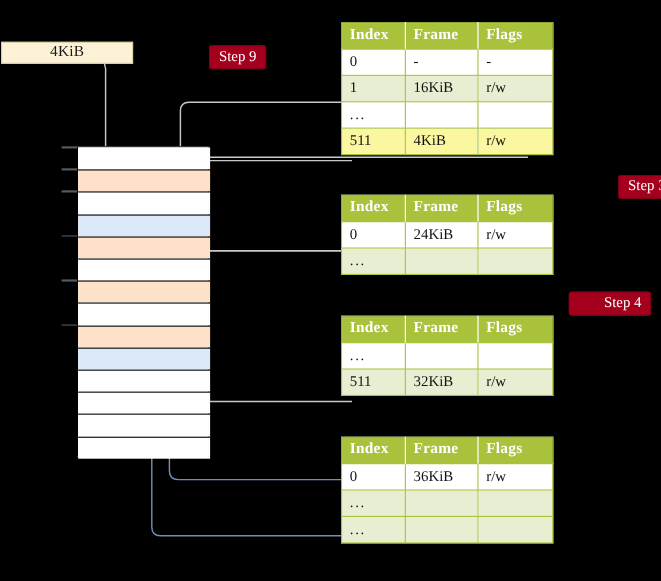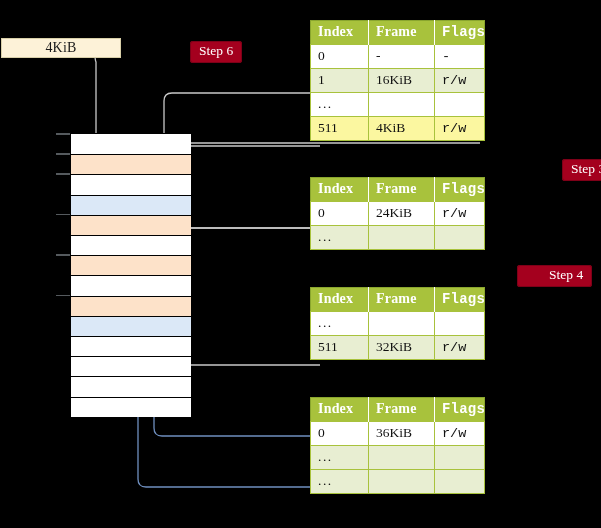--- a/index.html
+++ b/index.html
@@ -98,21 +98,21 @@
     white-space: nowrap;
     overflow: hidden;
   }
   .ptable tr.alt td { background: #e8eed2; }
   .ptable tr.plain td { background: #ffffff; }
   .hl { background: #fbf7a0 !important; }
   .dots { letter-spacing: 1.5px; }
 
   .c-idx { width: 58px; }
   .c-frm { width: 66px; }
-  .c-flg { width: 50px; font-family: Liberation Mono, monospace; }
+  .c-flg { width: 68px; }
 </style>
 </head>
 <body>
 
 <div id="stage">
 
   <svg id="wires" viewBox="0 0 601 528" xmlns="http://www.w3.org/2000/svg">
     <defs>
       <marker id="ag" markerWidth="9" markerHeight="9" refX="4.5" refY="7.4" orient="auto-start-reverse" markerUnits="userSpaceOnUse">
         <path d="M0.6,0.8 L4.5,7.8 L8.4,0.8 L4.5,3.0 Z" fill="#c9c9c9"></path>
@@ -165,21 +165,21 @@
     </div>
   <div id="ticks">
       <div class="tick" style="top: 133px;"></div>
       <div class="tick" style="top: 153.2px;"></div>
       <div class="tick" style="top: 173.4px;"></div>
       <div class="tick" style="top: 213.8px;"></div>
       <div class="tick" style="top: 254.2px;"></div>
       <div class="tick" style="top: 294.6px;"></div>
     </div>
 
-  <div class="badge" style="left:190px; top:41px;">Step 6</div>
+  <div class="badge" style="left:190px; top:41px;">Step 9</div>
   <div class="badge" style="left:521px; top:159px;margin-left:41px;">Step 3</div>
   <div class="badge" style="left:517px; top:265px;padding-left:32px;">Step 4</div>
 
   <table class="ptable" id="tbl0" style="left:310px; top:20px; width:170px;">
       <tbody>
         <tr>
           <th class="c-idx">Index</th>
           <th class="c-frm">Frame</th>
           <th class="c-flg">Flags</th>
         </tr>

